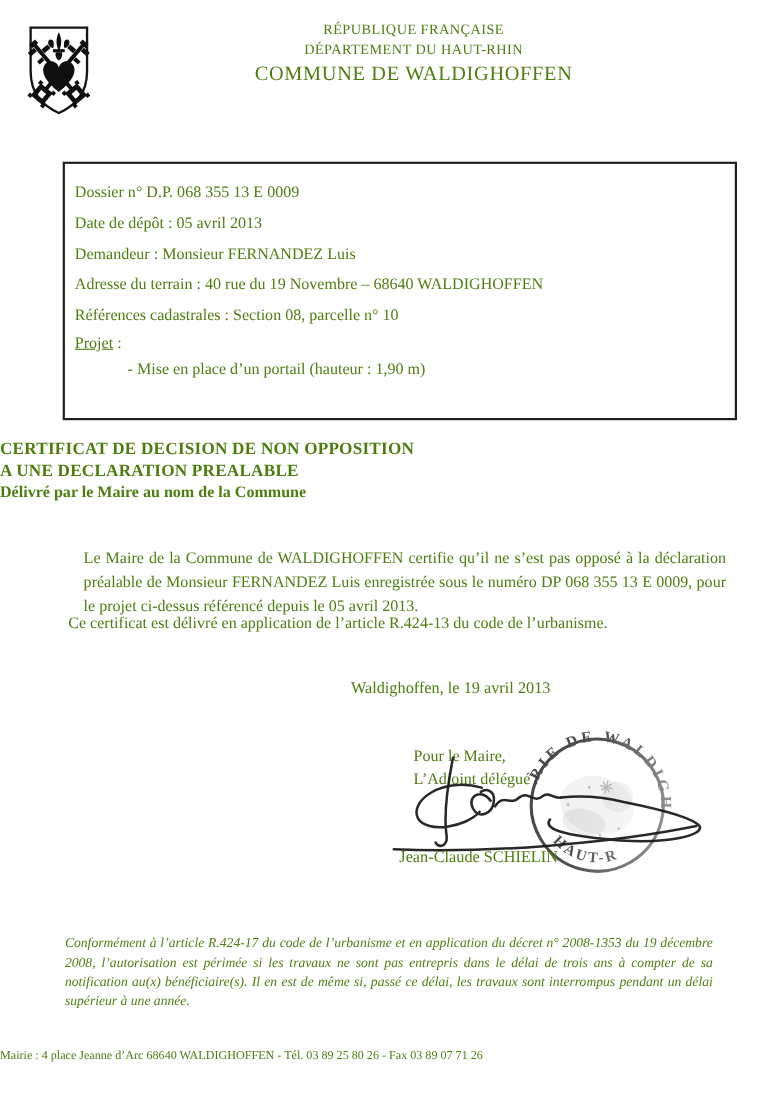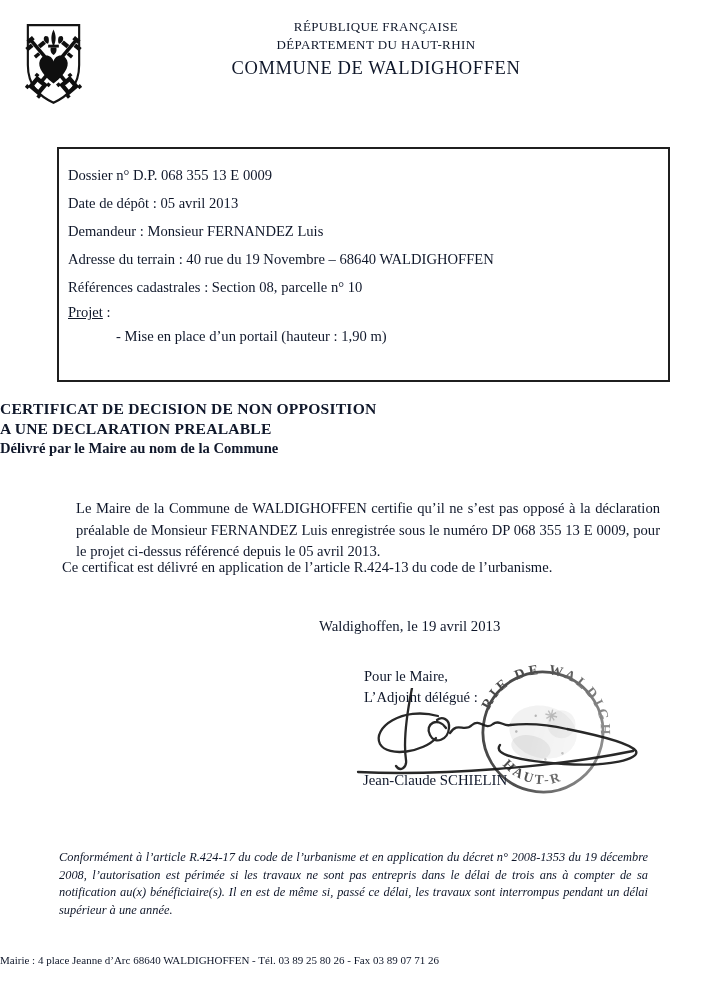--- a/index.html
+++ b/index.html
@@ -2,21 +2,21 @@
 <html><head>
 <meta charset="utf-8">
 <style>
   html,body{margin:0;padding:0;background:#e8e8e8;}
   .page{
     position:relative;
     width:703px;height:1000px;
     margin:0 auto;
     background:#ffffff;
     font-family:"Liberation Serif","DejaVu Serif",serif;
-    color:#0f172a;
+    color:#4d7c0f;
     overflow:hidden;
   }
   
   .crest{position:absolute;left:25px;top:22px;}
   .header-text{
     position:absolute;left:116px;top:20px;width:520px;
     text-align:center;line-height:1.15;
   }
   .hdr-line1,.hdr-line2{font-size:13px;letter-spacing:.4px;}
   .hdr-line2{margin-top:3px;}
@@ -37,21 +37,21 @@
   .doc-title{position:absolute;left:0;top:399px;width:703px;}
   .doc-title .t1,.doc-title .t2{font-weight:bold;font-size:15.6px;line-height:20px;letter-spacing:.2px;margin:0;}
   .doc-title .t3{font-weight:bold;font-size:14.6px;line-height:19px;margin:0;}
   
   .para1{position:absolute;left:62px;top:484px;width:584px;
     font-size:14.6px;line-height:21.5px;text-align:justify;margin:14px;}
   .para2{position:absolute;left:62px;top:559px;width:584px;
     font-size:14.6px;margin:0;}
   .date-line{position:absolute;left:319px;top:618px;font-size:14.8px;margin:0;}
   
-  .sig-labels{position:absolute;left:364px;top:666px;font-size:14.6px;line-height:21px;margin:0;}
+  .sig-labels{position:absolute;left:364px;top:666px;font-size:14.6px;line-height:21px;margin:12px;}
   .stamp{position:absolute;left:447px;top:658px;opacity:.9;}
   .signature{position:absolute;left:350px;top:688px;}
   .sig-name{position:absolute;left:363px;top:772px;font-size:14.8px;margin:0;}
   
   .legal{position:absolute;left:59px;top:849px;width:589px;
     font-style:italic;font-size:12.4px;line-height:17.5px;text-align:justify;margin:0;}
   .footer{position:absolute;left:0;top:951px;width:703px;text-align:left;
     font-size:11px;line-height:19.5px;}
 </style>
 </head>

